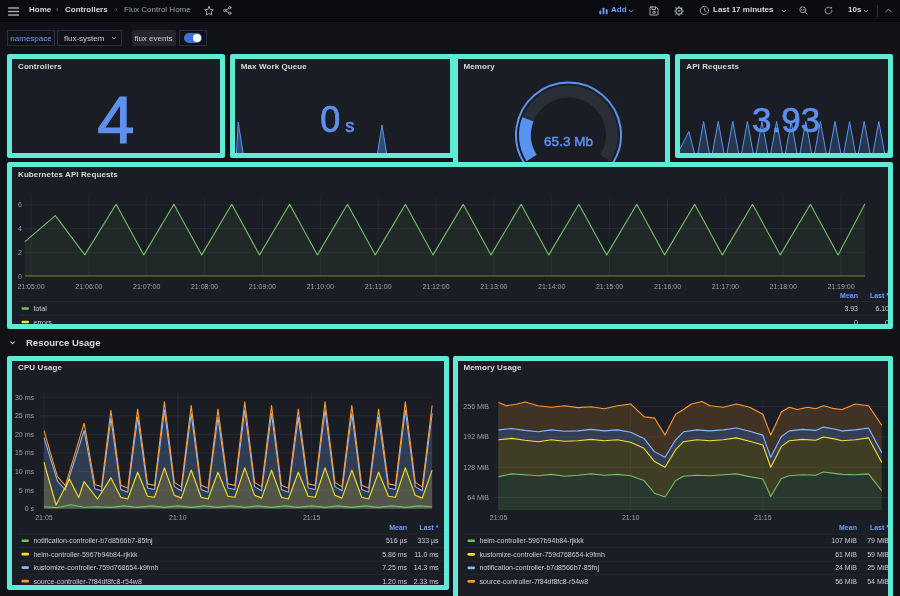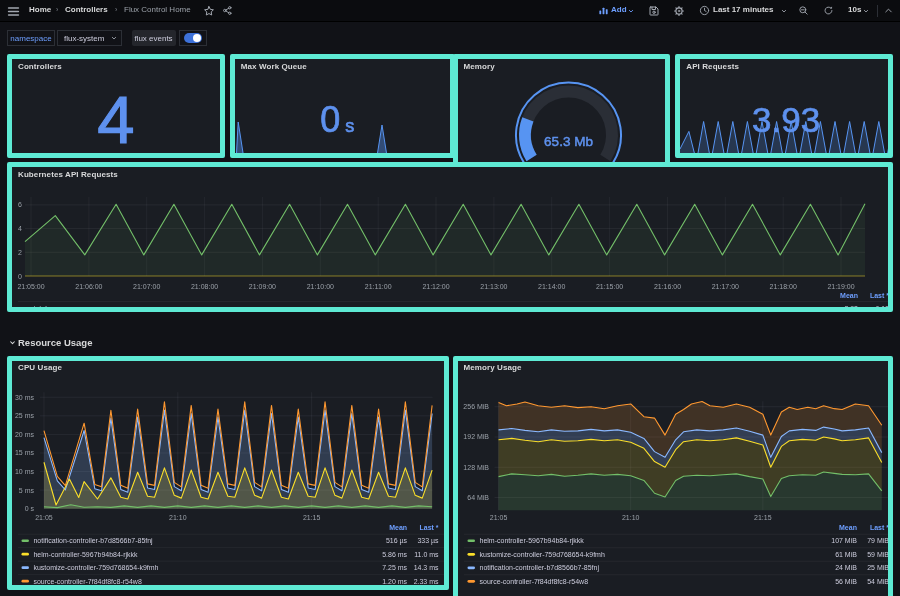--- a/index.html
+++ b/index.html
@@ -135,21 +135,21 @@
     </svg>
   </div>
 <div class="panel" style="left:675.25px;top:54px;width:217.75px;height:104px">
     <div class="ptitle" style="left:6px">API Requests</div>
     <svg width="218" height="104" viewBox="0 0 218 104">
       <polygon points="0.0,90.0 8.9,72.4 16.5,102.5 23.6,62.5 30.9,102.5 38.2,62.5 45.5,102.5 52.8,62.5 60.1,102.5 67.4,62.5 74.7,102.5 82.0,62.5 89.3,102.5 96.6,62.5 103.9,102.5 111.2,62.5 118.5,102.5 125.8,62.5 133.1,102.5 140.4,62.5 147.7,102.5 155.0,62.5 162.3,102.5 169.6,62.5 176.9,102.5 184.2,62.5 191.5,102.5 198.8,62.5 206.1,102.5 213.4,62.5 217.9,86.0 217.9,104.0 0.0,104.0" fill="rgba(87,148,242,0.22)" stroke="none"></polygon>
       <polyline points="0.0,90.0 8.9,72.4 16.5,102.5 23.6,62.5 30.9,102.5 38.2,62.5 45.5,102.5 52.8,62.5 60.1,102.5 67.4,62.5 74.7,102.5 82.0,62.5 89.3,102.5 96.6,62.5 103.9,102.5 111.2,62.5 118.5,102.5 125.8,62.5 133.1,102.5 140.4,62.5 147.7,102.5 155.0,62.5 162.3,102.5 169.6,62.5 176.9,102.5 184.2,62.5 191.5,102.5 198.8,62.5 206.1,102.5 213.4,62.5 217.9,86.0" fill="none" stroke="#5794f2" stroke-width="1" stroke-linejoin="round"></polyline>
     </svg>
     <div class="bigstat" style="top:42.5px;font-size:35px;margin-left:2px;-webkit-text-stroke:0.7px #5e91ee">3.93</div>
   </div>
-<div class="panel" style="left:7px;top:162px;width:886px;height:150px">
+<div class="panel" style="left:7px;top:162px;width:886px;height:167px">
     <div class="ptitle" style="left:6px">Kubernetes API Requests</div>
     <svg width="886" height="167" viewBox="0 0 886 167" font-family="Liberation Sans, sans-serif">
       <line x1="13.0" y1="85.3" x2="853.0" y2="85.3" stroke="rgba(204,204,220,0.075)" stroke-width="1"></line>
       <line x1="13.0" y1="61.6" x2="853.0" y2="61.6" stroke="rgba(204,204,220,0.075)" stroke-width="1"></line>
       <line x1="13.0" y1="37.9" x2="853.0" y2="37.9" stroke="rgba(204,204,220,0.075)" stroke-width="1"></line>
       <line x1="19.0" y1="29.9" x2="19.0" y2="109.0" stroke="rgba(204,204,220,0.06)" stroke-width="1"></line>
       <line x1="76.9" y1="29.9" x2="76.9" y2="109.0" stroke="rgba(204,204,220,0.06)" stroke-width="1"></line>
       <line x1="134.7" y1="29.9" x2="134.7" y2="109.0" stroke="rgba(204,204,220,0.06)" stroke-width="1"></line>
       <line x1="192.6" y1="29.9" x2="192.6" y2="109.0" stroke="rgba(204,204,220,0.06)" stroke-width="1"></line>
       <line x1="250.4" y1="29.9" x2="250.4" y2="109.0" stroke="rgba(204,204,220,0.06)" stroke-width="1"></line>
@@ -192,21 +192,21 @@
       <rect x="9.5" y="140.2" width="7.5" height="2.6" rx="1.3" fill="#73bf69"></rect>
       <text x="21.5" y="144.0" fill="#ccccdc" font-size="7" text-anchor="start" font-weight="400">total</text>
       <text x="846.0" y="144.0" fill="#ccccdc" font-size="7" text-anchor="end" font-weight="400">3.93</text>
       <text x="877.0" y="144.0" fill="#ccccdc" font-size="7" text-anchor="end" font-weight="400">6.10</text>
       <rect x="9.5" y="153.7" width="7.5" height="2.6" rx="1.3" fill="#fade2a"></rect>
       <text x="21.5" y="157.5" fill="#ccccdc" font-size="7" text-anchor="start" font-weight="400">errors</text>
       <text x="846.0" y="157.5" fill="#ccccdc" font-size="7" text-anchor="end" font-weight="400">0</text>
       <text x="877.0" y="157.5" fill="#ccccdc" font-size="7" text-anchor="end" font-weight="400">0</text>
     </svg>
   </div>
-<div class="abs" style="left:8px;top:336.5px;display:flex;align-items:center;gap:1px">
+<div class="abs" style="left:8px;top:336.5px;display:flex;align-items:center;gap:9px">
     <svg width="9" height="9" viewBox="0 0 24 24" fill="none" stroke="#d8d9da" stroke-width="2.8" stroke-linecap="round" stroke-linejoin="round">
       <path d="M7 10l5 5 5-5"></path>
     </svg>
     <span style="font-size:9.5px;font-weight:700;color:#d8d9da">Resource Usage</span>
   </div>
 <div class="panel" style="left:7px;top:355.5px;width:441.5px;height:234.5px">
     <div class="ptitle" style="left:6px">CPU Usage</div>
     <svg width="441.5" height="234.5" viewBox="0 0 442 234" font-family="Liberation Sans, sans-serif">
       <line x1="28.0" y1="128.9" x2="421.0" y2="128.9" stroke="rgba(204,204,220,0.075)" stroke-width="1"></line>
       <line x1="28.0" y1="110.3" x2="421.0" y2="110.3" stroke="rgba(204,204,220,0.075)" stroke-width="1"></line>

